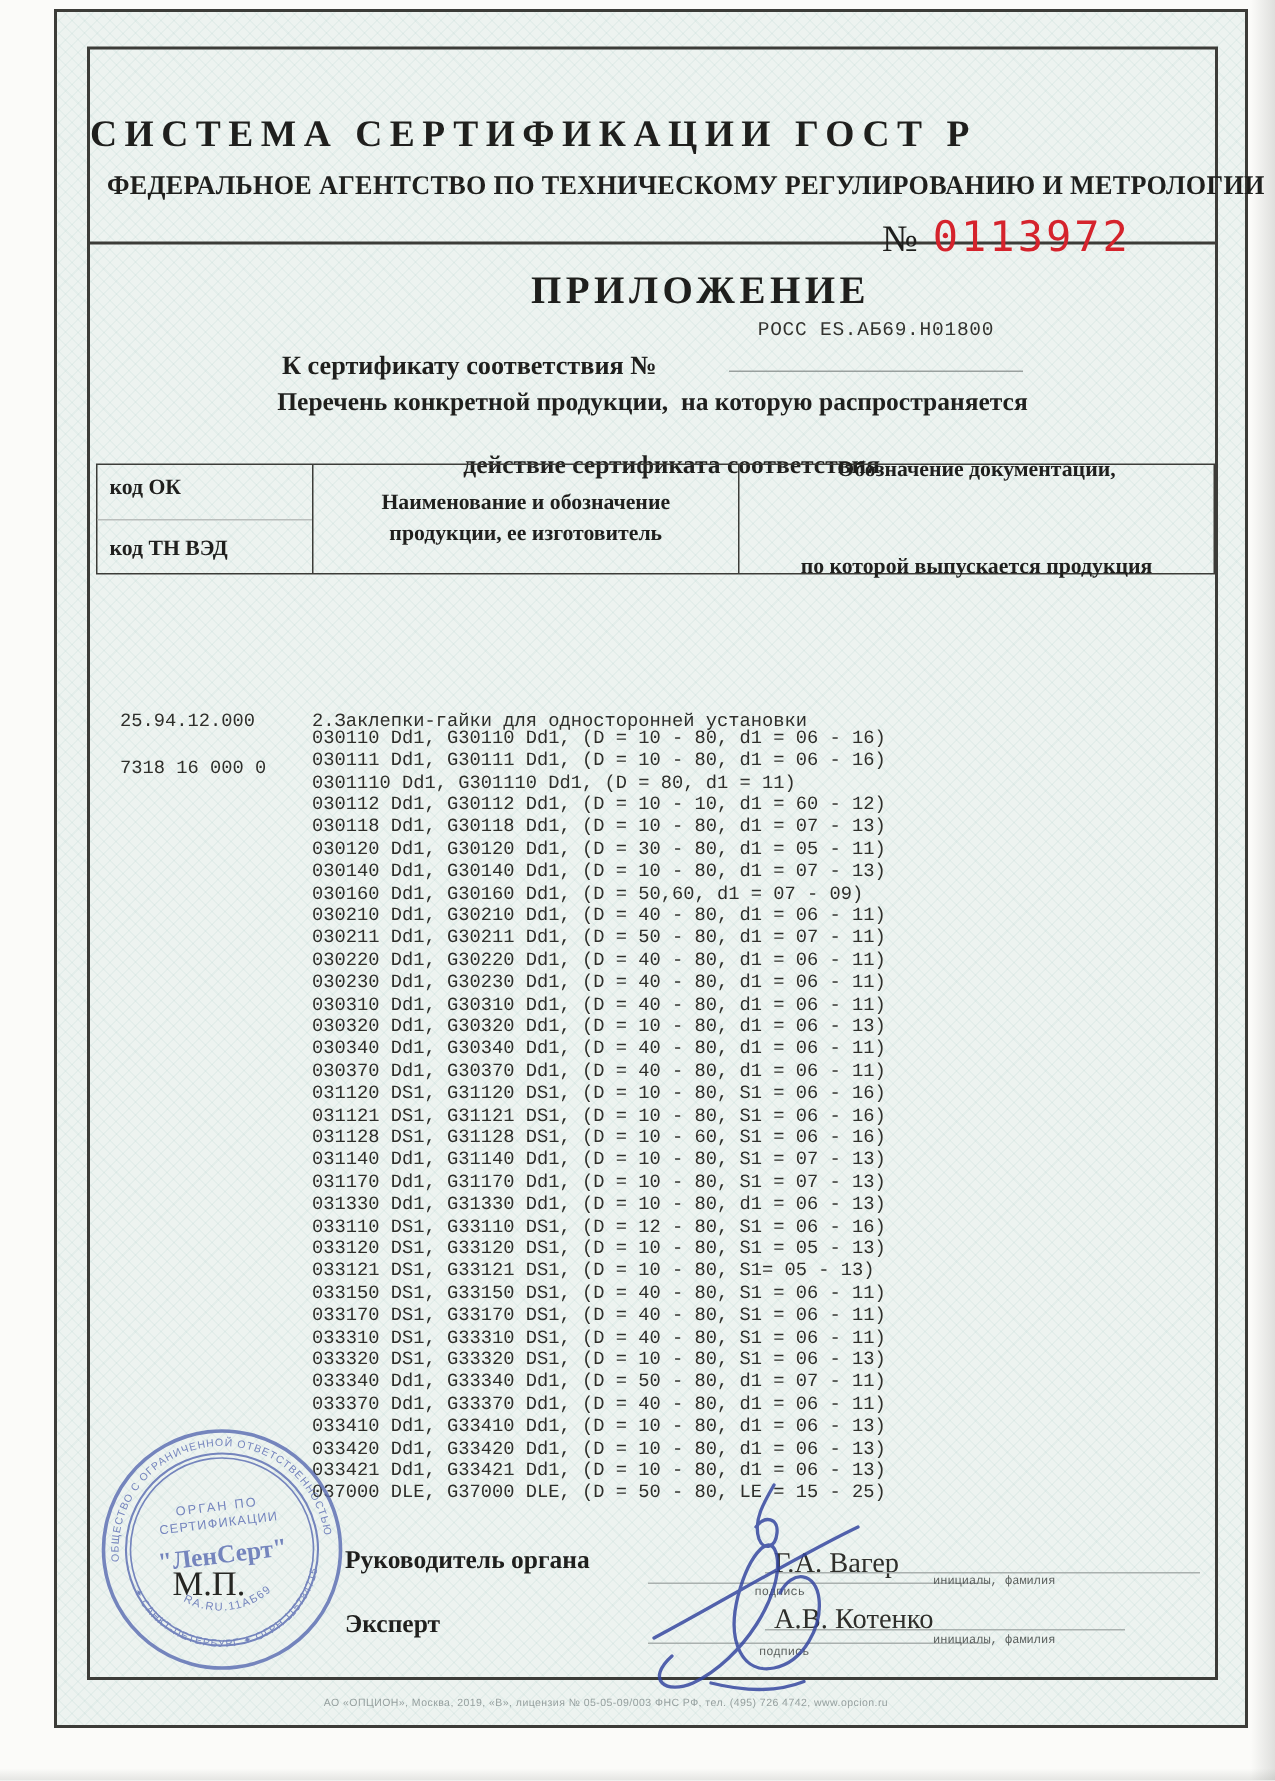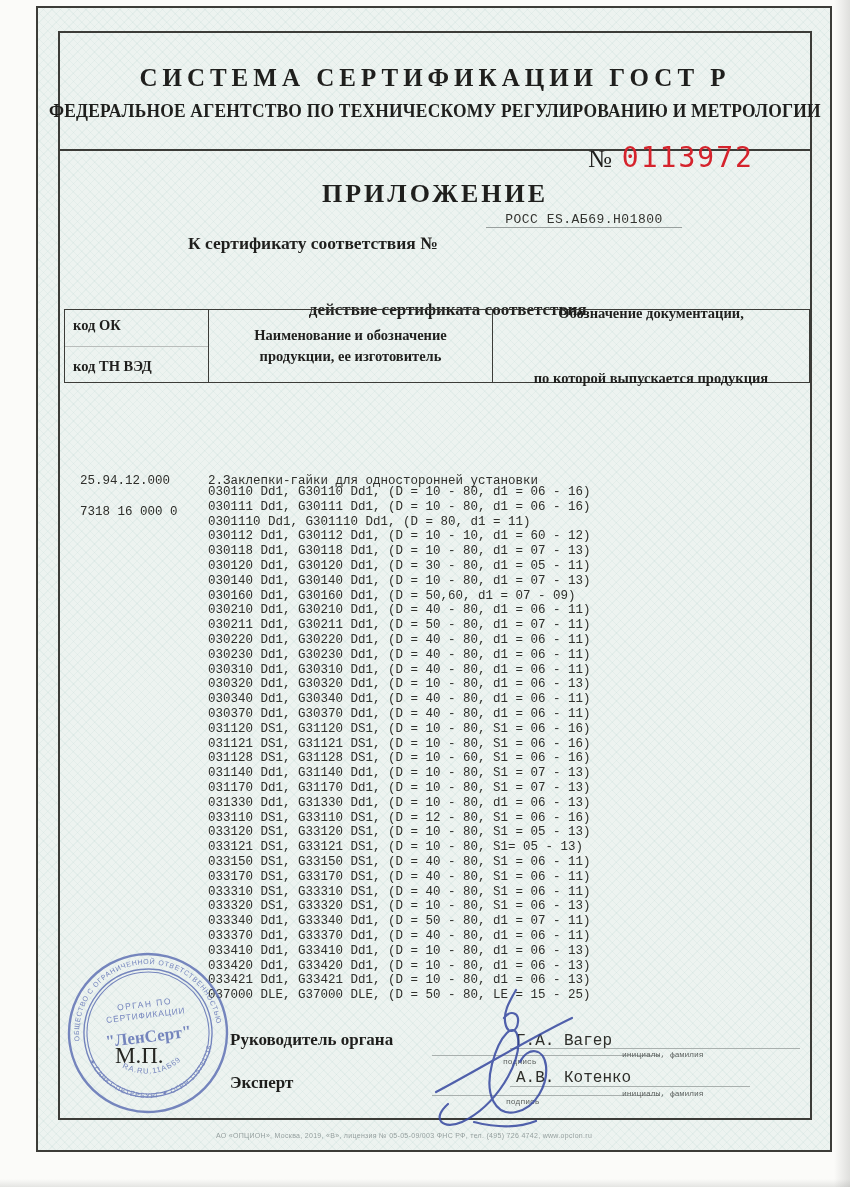--- a/index.html
+++ b/index.html
@@ -21,38 +21,38 @@
     background-image:
       repeating-linear-gradient(45deg,rgba(120,175,168,.08) 0 1px,transparent 1px 6px),
       repeating-linear-gradient(-45deg,rgba(120,175,168,.08) 0 1px,transparent 1px 6px);
   }
   .inner{
     position:absolute;left:20px;top:23px;width:754px;height:1089px;box-sizing:border-box;
     border:2px solid #3c3c38;
   }
 
   .headbox{
-    position:absolute;left:0;top:4px;width:100%;height:114px;box-sizing:border-box;
+    position:absolute;left:0;top:16px;width:100%;height:114px;box-sizing:border-box;
     border-bottom:2px solid #3c3c38;
-    display:flex;flex-direction:column;align-items:center;justify-content:center;gap:9px;
+    display:flex;flex-direction:column;justify-content:center;gap:9px;
   }
   .h1{font-weight:bold;font-size:25px;letter-spacing:5px;white-space:nowrap;}
   .h2{font-weight:bold;font-size:18px;letter-spacing:.2px;white-space:nowrap;transform:scaleX(.97);}
 
   .serial{position:absolute;top:108px;left:528px;display:flex;align-items:baseline;gap:10px;}
   .serial-prefix{font-size:25px;}
   .serial-number{font-family:"DejaVu Sans Mono",monospace;font-size:28px;letter-spacing:2px;color:#d5232c;}
 
   .doc-title{position:absolute;top:146px;left:0;width:100%;text-align:center;
-    font-size:26px;font-weight:bold;letter-spacing:3px;}
+    font-size:26px;font-weight:bold;letter-spacing:3px;padding-left:32px;}
 
   .certline-label{position:absolute;left:128px;top:188px;font-size:17.5px;font-weight:bold;margin-top:12px;}
   .certline-value{position:absolute;left:426px;top:179px;width:196px;box-sizing:border-box;
     text-align:center;font-family:"Liberation Mono",monospace;font-size:13px;letter-spacing:.5px;
-    padding-bottom:0;border-bottom:1px solid #99a09e;color:#33332f;}
+    padding-bottom:20px;border-bottom:1px solid #99a09e;color:#33332f;}
 
   .subtitle{position:absolute;top:224px;left:0;width:100%;text-align:center;
     font-weight:bold;font-size:17px;line-height:21px;white-space:pre;}
 
   .ptable{position:absolute;left:4px;top:276px;width:746px;height:74px;box-sizing:border-box;
     border:1.5px solid #3c3c38;display:flex;}
   .t-col{box-sizing:border-box;font-size:14.5px;font-weight:bold;}
   .t-col1{width:144px;border-right:1.5px solid #3c3c38;position:relative;}
   .t-col1 .cell-top{position:absolute;left:8px;top:7px;}
   .t-col1 .cell-bottom{position:absolute;left:8px;bottom:7px;}
@@ -75,21 +75,21 @@
   .sigline{position:absolute;border-top:1px solid #a9b0ae;height:0;}
   .sigline-p1{left:372px;top:1022px;width:228px;}
   .sigline-n1{left:450px;top:1015px;width:290px;}
   .sigline-p2{left:372px;top:1062px;width:228px;}
   .sigline-n2{left:450px;top:1053px;width:240px;}
   .sig-caption{position:absolute;font-family:Liberation Mono, monospace;font-size:8px;color:#5a5f5d;}
   .cap-p1{left:443px;top:1024px;}
   .cap-n1{left:562px;top:1017px;}
   .cap-p2{left:446px;top:1064px;}
   .cap-n2{left:562px;top:1056px;}
-  .sig-name{position:absolute;font-family:Liberation Mono, monospace;font-size:16px;color:#2e2e2a;white-space:pre;}
+  .sig-name{position:absolute;font-family:Liberation Serif, serif;font-size:19px;color:#2e2e2a;white-space:pre;}
   .name-1{left:456px;top:999px;}
   .name-2{left:456px;top:1036px;}
 
   .stamp{position:absolute;left:4px;top:916px;width:168px;height:168px;opacity:.82;
     transform:rotate(-7deg);}
   .stamp-mp{position:absolute;left:55px;top:1010px;font-size:23px;color:#262622;}
   .scribble{position:absolute;left:356px;top:953px;width:180px;height:145px;}
 
   .footer{position:absolute;left:0;top:1124px;width:calc(100% - 60px);text-align:center;
     font-family:"Liberation Sans",sans-serif;font-size:7px;color:#96a09f;letter-spacing:.3px;}
@@ -112,21 +112,21 @@
     <div class="serial">
       <span class="serial-prefix">№</span>
       <span class="serial-number">0113972</span>
     </div>
 
     <div class="doc-title">ПРИЛОЖЕНИЕ</div>
 
     <div class="certline-label">К сертификату соответствия №</div>
     <div class="certline-value">РОСС ES.АБ69.Н01800</div>
 
-    <div class="subtitle"><br>
+    <div class="subtitle"><span>Перечень конкретной продукции,  на которую распространяется</span><br>
       <span>действие сертификата соответствия</span></div>
 
     <div class="ptable">
       <div class="t-col t-col1">
         <div class="cell-top">код ОК</div>
         <div class="cell-divider"></div>
         <div class="cell-bottom">код ТН ВЭД</div>
       </div>
       <div class="t-col t-col2">
         <div>Наименование и обозначение</div>

